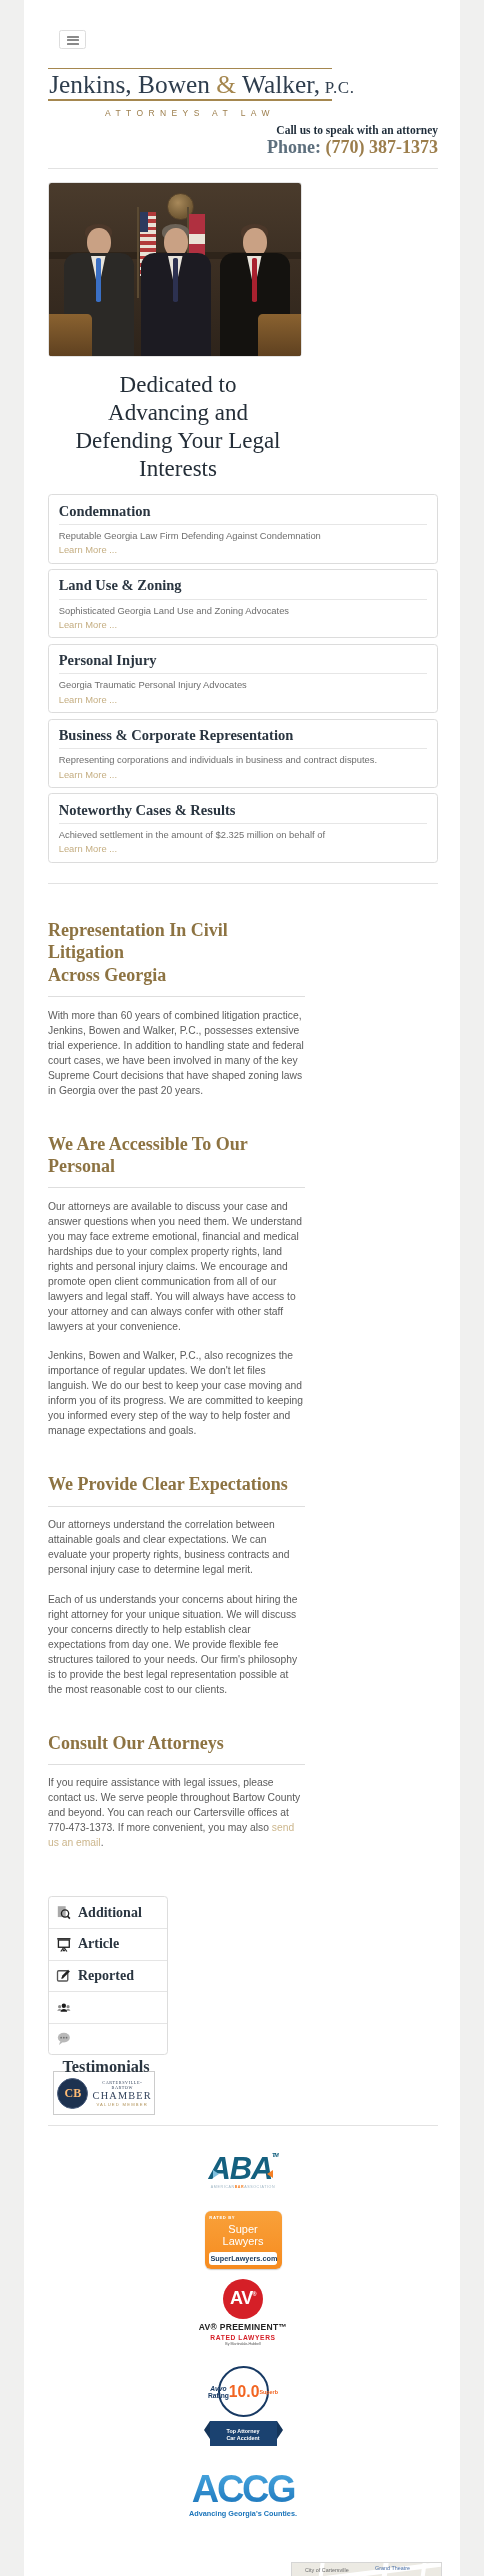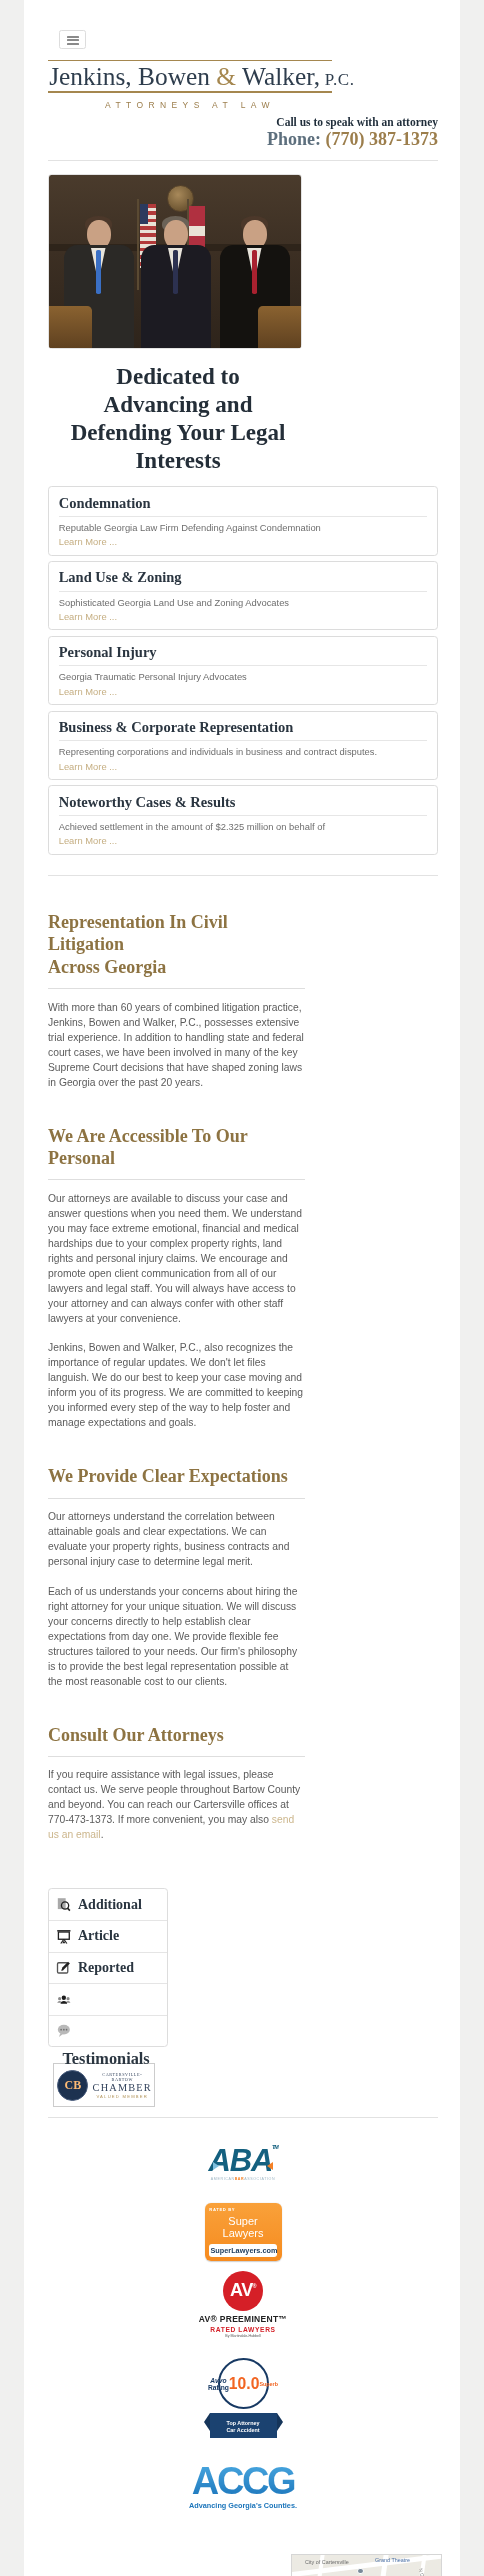--- a/index.html
+++ b/index.html
@@ -4,21 +4,21 @@
 <style>
   * { margin:0; padding:0; box-sizing:border-box; }
   html,body { background:#f0f0ef; }
   body { font-family:"Liberation Sans", sans-serif; color:#585858; }
   .page { width:436px; margin:0 auto; background:#ffffff; padding:30px 22px 48px 24px; min-height:2576px; }
 
   
   .menu-btn { display:inline-block; margin-left:11px; background:#fff; border:0.6px solid #ddd; border-radius:2.4px; padding:3px 6.7px; cursor:pointer; }
   .menu-btn .bar { display:block; width:12px; height:1.8px; background:#8a8a8a; margin:1.8px 0; border-radius:0.6px; }
 
-  .logo-block { margin-top:11px; width:284px; }
+  .logo-block { margin-top:19px; width:284px; }
   .gold-rule { height:1.2px; background:#a5874f; }
   .logo-name { font-family:"Liberation Serif", serif; font-size:25.4px; color:#2e3d4d; line-height:1.15; white-space:nowrap; padding:1.2px 0 0 1.2px; }
   .logo-name .amp { color:#a5874f; }
   .logo-name .suffix { font-size:17px; letter-spacing:0.6px; }
   .logo-tagline { text-align:center; color:#9c7e4c; font-size:8.5px; letter-spacing:5.4px; margin-top:7.3px; font-family:"Liberation Sans", sans-serif; }
 
   .call-block { text-align:right; margin-top:6px; font-family:"Liberation Serif", serif; }
   .call-line { color:#1f2d3a; font-size:11.5px; font-weight:bold; }
   .phone-line { font-size:18px; font-weight:bold; margin-top:1.2px; }
   .phone-line .lbl { color:#5d6f7d; }
@@ -44,21 +44,21 @@
   .person .body { position:absolute; left:3.6px; top:25.4px; width:70px; height:109px; border-radius:13.3px 13.3px 0 0; background:#23201c; }
   .person .shirt { position:absolute; left:31px; top:28px; width:14.5px; height:34px; background:#e8e4db; clip-path:polygon(0 0,100% 0,50% 100%); }
   .person .tie { position:absolute; left:36px; top:30px; width:5.4px; height:44px; border-radius:1.8px; }
   .p1 { left:11px; } .p1 .tie { background:#3a6fc4; } .p1 .body { background:#2b2926; }
   .p2 { left:88px; } .p2 .tie { background:#2c3150; } .p2 .body { background:#1c1b22; } .p2 .hair { background:#6b6257; }
   .p3 { left:167px; } .p3 .tie { background:#a8212f; } .p3 .body { background:#14120f; }
   .rail { position:absolute; bottom:0; width:54px; height:42px; background:linear-gradient(180deg,#8a6230,#5f4120); border-radius:4.8px 4.8px 0 0; }
   .rail-l { left:-11px; } .rail-r { right:-11px; }
 
   
-  .hero-heading { width:260px; margin-top:14.5px; text-align:center; font-family:"Liberation Serif", serif; font-weight:bold;
+  .hero-heading { width:260px; margin-top:14.5px; text-align:center; font-family:"Liberation Serif", serif; font-weight:normal;
                   font-size:23px; line-height:1.22; color:#242e38; white-space:pre-line; }
 
   
   .cards { margin-top:11px; }
   .card { border:0.6px solid #dcdcdc; border-radius:3.6px; background:#fff; padding:7.3px 9.7px 7.3px 9.7px; margin-bottom:5.4px; }
   .card-title { font-family:"Liberation Serif", serif; font-weight:bold; font-size:14.5px; color:#2a3540; }
   .card-rule { height:0.6px; background:#e6e6e6; margin:4.2px 0 5.4px 0; }
   .card-desc { font-size:9.4px; color:#6e6e6e; }
   .card-link { display:inline-block; margin-top:3.6px; font-size:9.4px; color:#c5ae82; text-decoration:none; cursor:pointer; }
 

